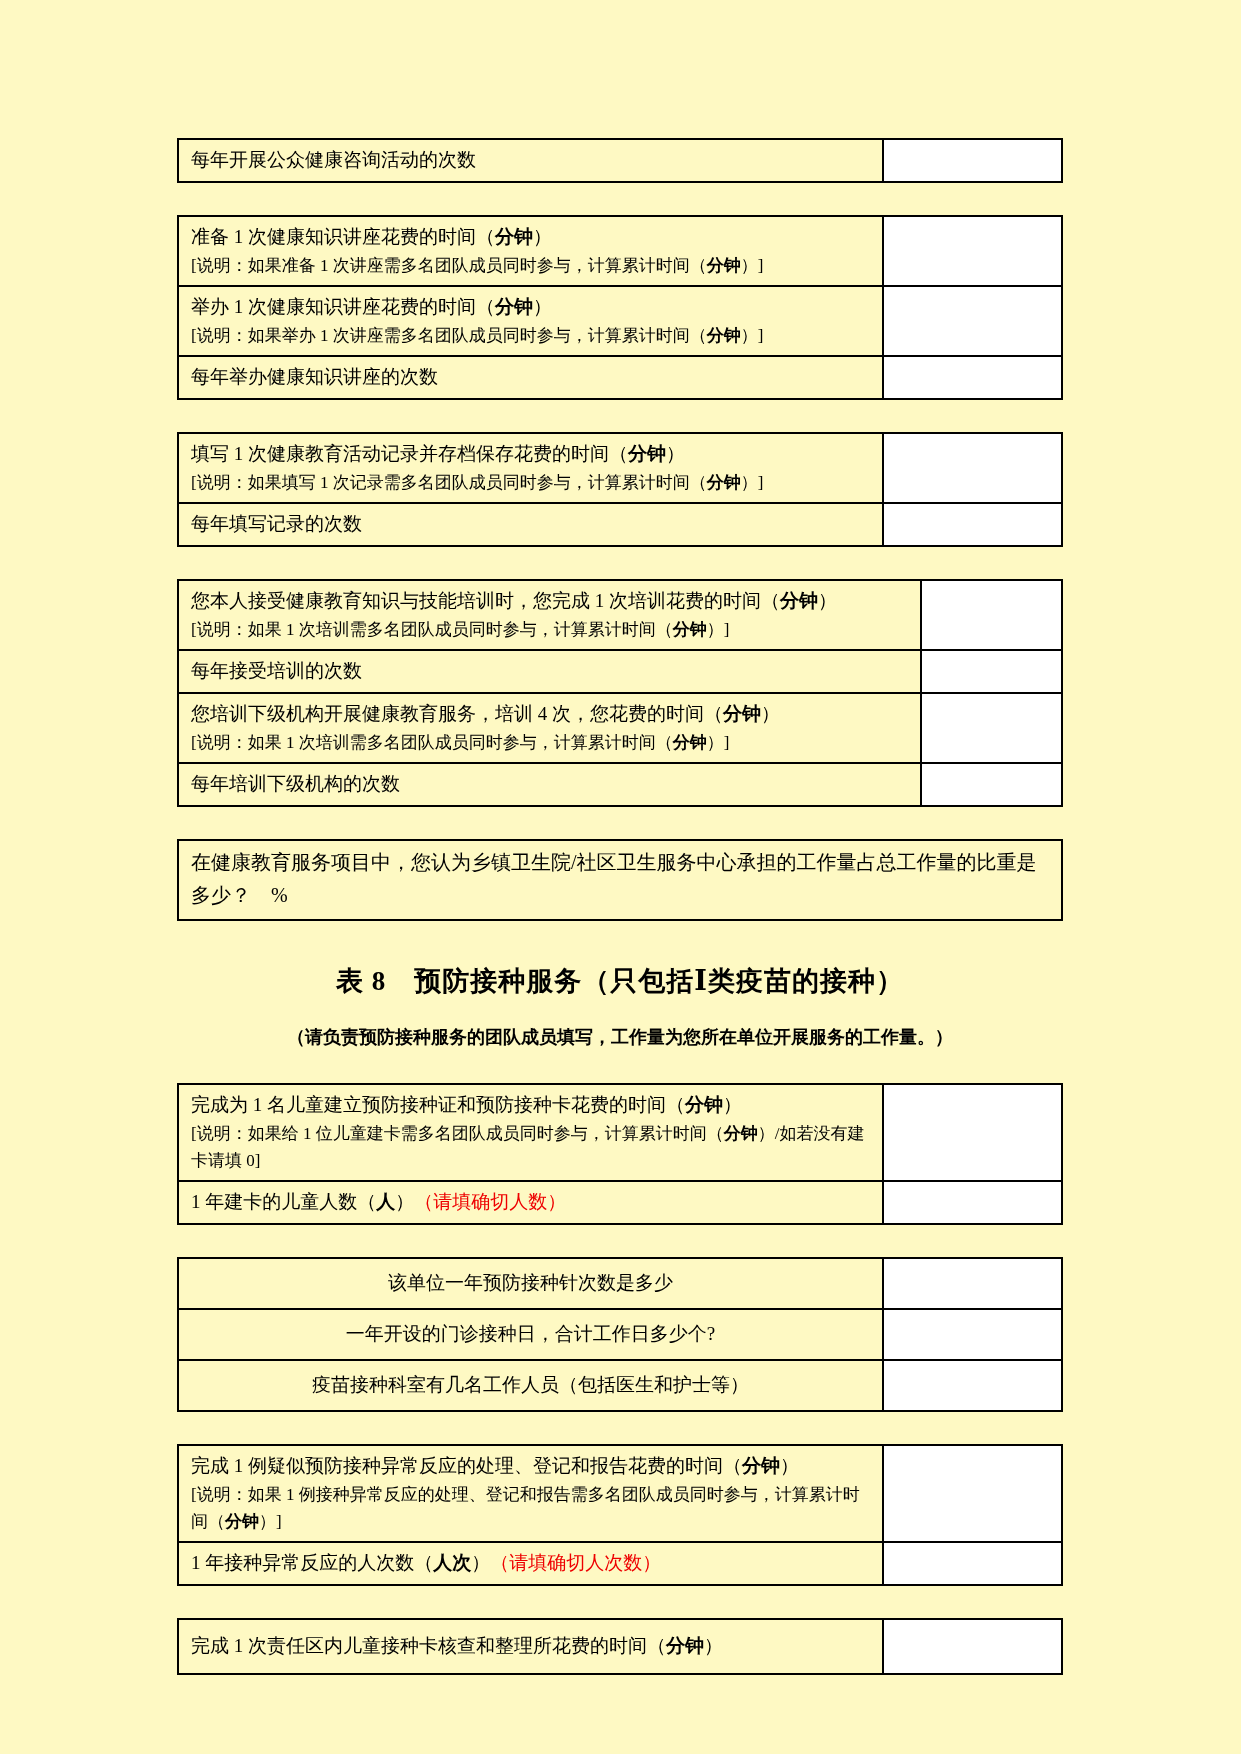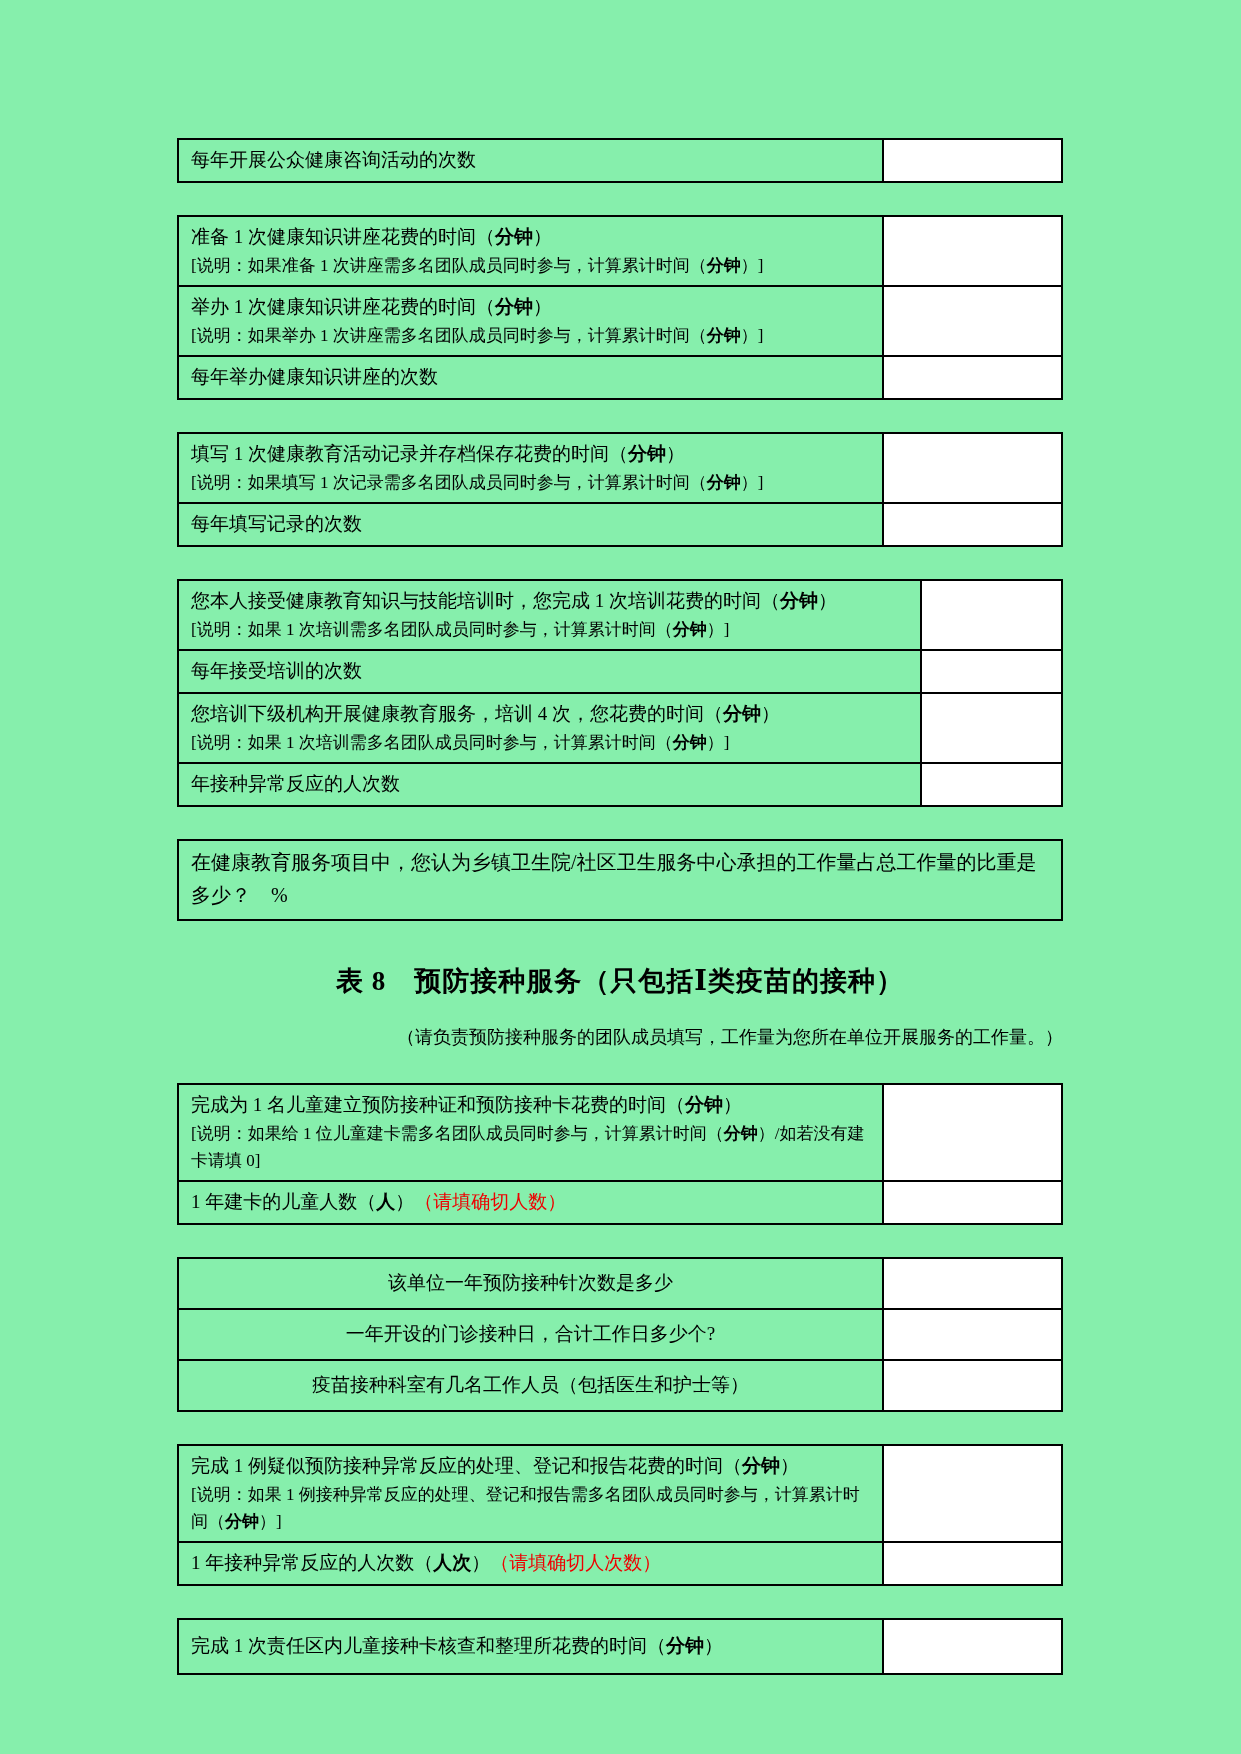--- a/index.html
+++ b/index.html
@@ -6,21 +6,21 @@
   body {
     width:1241px; height:1754px;
     font-family:"Liberation Serif","DejaVu Serif",serif;
     color:#000000;
   }
   .page {
     box-sizing:border-box;
     width:1241px; height:1754px;
     padding:138px 178px 0 177px;
     overflow:hidden;
-    background:#86efac;
+    background:#fef9c3;
   }
   table.qtable {
     border-collapse:collapse;
     width:886px;
     table-layout:fixed;
     margin:0 0 32px 0;
   }
   table.qtable td {
     border:2px solid #000000;
     vertical-align:middle;
@@ -37,21 +37,21 @@
   .thick-b td { border-bottom-width:3px; }
   
   td.wide { padding:5px 12px 7px 12px; font-size:20px; line-height:33px; }
   
   table.last td.q { padding-top:11px; padding-bottom:12px; }
   .t3-title {
     font-size:27px; font-weight:bold; text-align:center;
     margin:42px 0 26px 0; letter-spacing:1px;
   }
   .t3-subtitle {
-    font-size:18px; font-weight:normal; text-align:right;
+    font-size:18px; font-weight:bold; text-align:center;
     margin:0 0 34px 0;
   }
 </style>
 </head>
 <body>
 
 <div class="page">
 
   <table class="qtable">
     <colgroup>
@@ -140,21 +140,21 @@
     </tr>
     <tr>
       <td class="q">
         <div class="main"><span>您培训下级机构开展健康教育服务，培训 4 次，您花费的时间（</span><b>分钟</b><span>）</span></div>
         <div class="note"><span>[说明：如果 1 次培训需多名团队成员同时参与，计算累计时间（</span><b>分钟</b><span>）]</span></div>
       </td>
       <td class="a"></td>
     </tr>
     <tr>
       <td class="q">
-        <div class="main"><span>年接种异常反应的人次数</span></div>
+        <div class="main"><span>每年培训下级机构的次数</span></div>
       </td>
       <td class="a"></td>
     </tr>
   </tbody>
     </table>
 
   <table class="qtable">
     <tbody>
         <tr>
       <td class="wide">在健康教育服务项目中，您认为乡镇卫生院/社区卫生服务中心承担的工作量占总工作量的比重是多少？　%</td>

